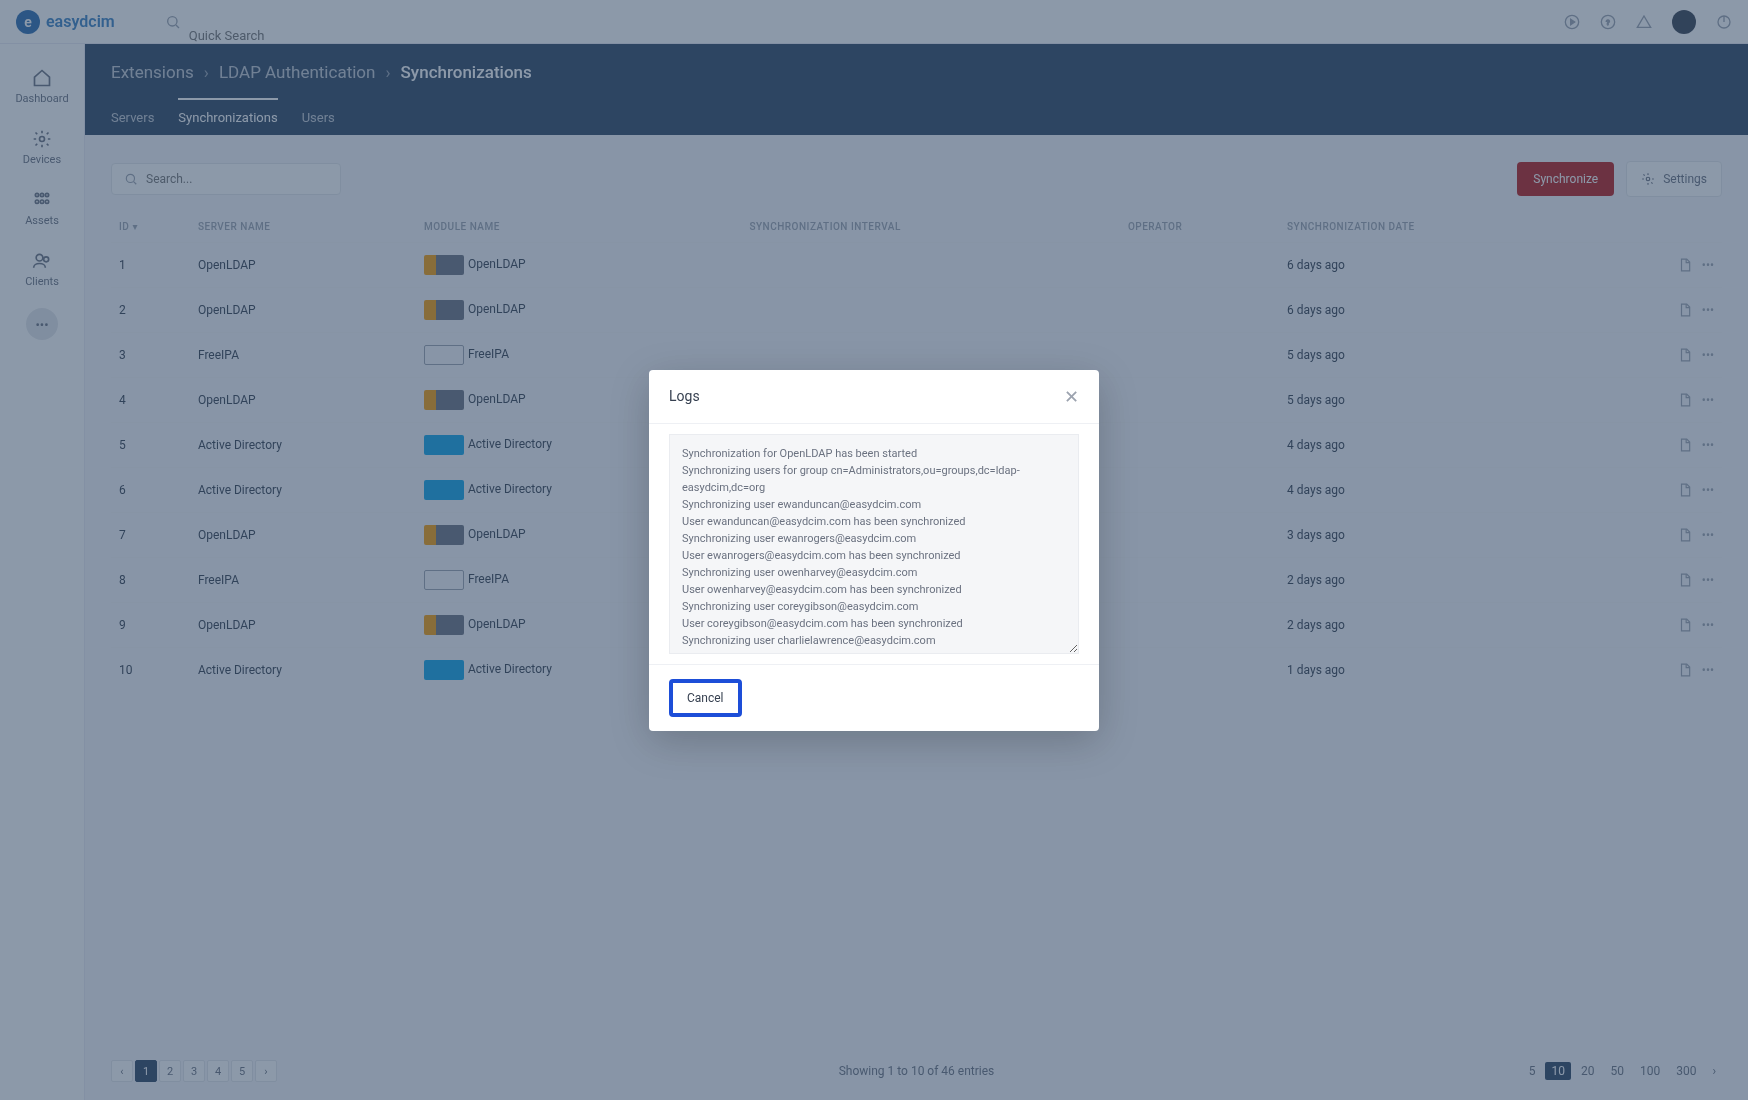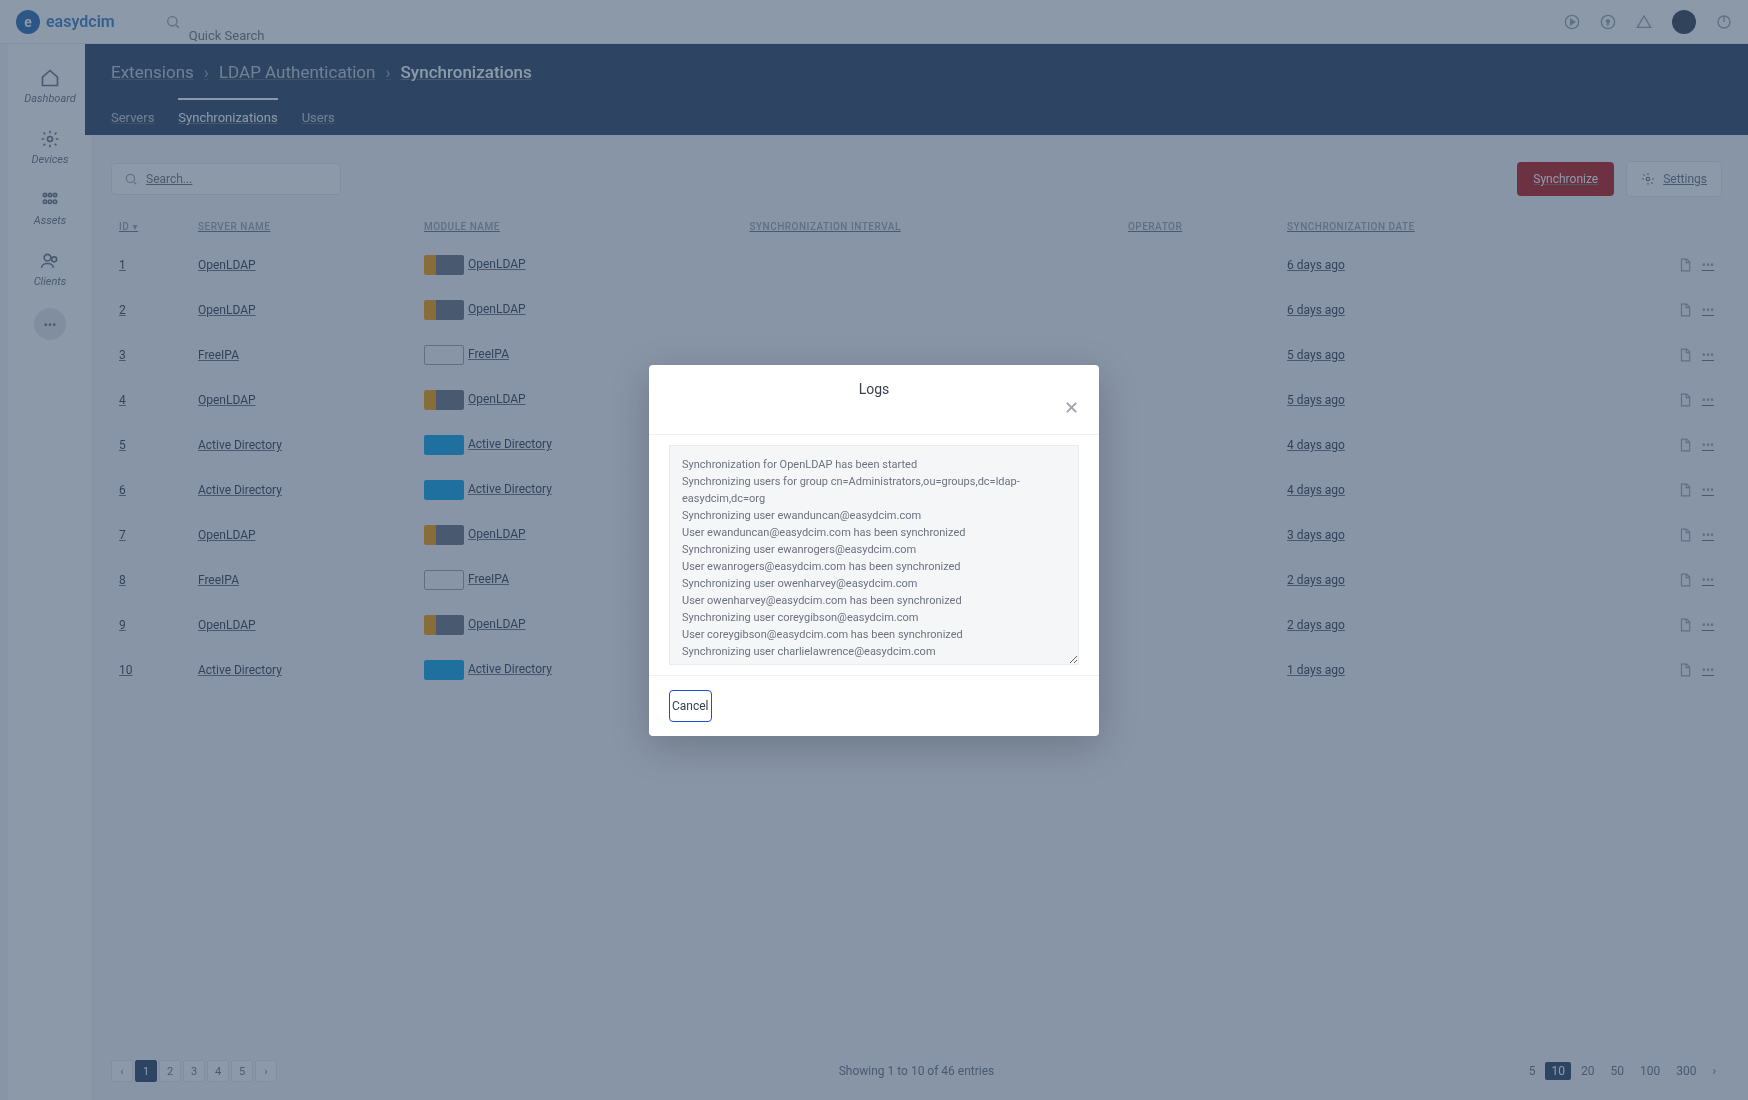--- a/index.html
+++ b/index.html
@@ -9,27 +9,27 @@
 .top-header { height:44px; background:#fff; border-bottom:1px solid #eaecf3; display:flex; align-items:center; padding:0 16px; }
 .logo { display:flex; align-items:center; gap:6px; color:#2b6cb0; font-weight:600; }
 .logo-circle { width:24px; height:24px; border-radius:50%; background:#2b6cb0; color:#fff; display:flex; align-items:center; justify-content:center; font-size:14px; }
 .logo-text { color:#3b82c4; font-size:16px; }
 .search-global { margin-left:50px; display:flex; align-items:center; gap:8px; color:#9ca3af; }
 .top-right { margin-left:auto; display:flex; align-items:center; gap:20px; }
 .top-icon { color:#9ca3af; cursor:pointer; }
 .avatar { width:24px; height:24px; border-radius:50%; background:#374151; }
 
 
-.sidebar { position:absolute; left:8px; top:44px; bottom:0; width:85px; background:#fff; border-right:1px solid #eaecf3; display:flex; flex-direction:column; align-items:center; padding-top:12px;font-style:italic; }
+.sidebar { position:absolute; left:0; top:44px; bottom:0; width:85px; background:#fff; border-right:1px solid #eaecf3; display:flex; flex-direction:column; align-items:center; padding-top:12px; }
 .nav-item { display:flex; flex-direction:column; align-items:center; gap:4px; padding:12px 0; width:100%; color:#6b7280; cursor:pointer; font-size:11px; }
 .nav-icon { font-size:18px; }
 .nav-dots { width:32px; height:32px; border-radius:50%; background:#e5e7eb; display:flex; align-items:center; justify-content:center; margin-top:8px; color:#6b7280; }
 
 
-.page-area { position:absolute; left:85px; right:0; top:44px; bottom:0; display:flex; flex-direction:column;text-decoration:underline; }
+.page-area { position:absolute; left:85px; right:0; top:44px; bottom:0; display:flex; flex-direction:column; }
 .page-head { background:#2d4563; color:#fff; padding:18px 26px 0; }
 .breadcrumb { display:flex; align-items:center; gap:10px; font-size:17px; margin-bottom:18px; }
 .bc-item { opacity:.7; }
 .bc-item.active { opacity:1; font-weight:500; }
 .bc-sep { opacity:.5; }
 .sub-tabs { display:flex; gap:24px; }
 .sub-tab { padding:10px 0; font-size:13px; opacity:.7; cursor:pointer; }
 .sub-tab.active { opacity:1; border-top:2px solid #fff; margin-top:-2px; }
 
 
@@ -56,27 +56,27 @@
 .pager span { min-width:22px; height:22px; display:flex; align-items:center; justify-content:center; border:1px solid #e5e7eb; background:#fff; cursor:pointer; border-radius:2px; font-size:11px; }
 .pager span.active { background:#2d4563; color:#fff; border-color:#2d4563; }
 .center-info { position:absolute; left:50%; transform:translateX(-50%); }
 .page-size { margin-left:auto; display:flex; gap:4px; align-items:center; }
 .page-size span { padding:2px 6px; cursor:pointer; }
 .page-size span.active { background:#2d4563; color:#fff; border-radius:2px; }
 
 
 .overlay { position:fixed; inset:0; background:rgba(45,69,99,.55); display:flex; align-items:center; justify-content:center; }
 .modal { background:#fff; width:450px; border-radius:4px; box-shadow:0 10px 40px rgba(0,0,0,.2); }
-.modal-head { display:flex; align-items:center; padding:16px 20px; border-bottom:1px solid #eef0f4;flex-direction:column; }
+.modal-head { display:flex; align-items:center; padding:16px 20px; border-bottom:1px solid #eef0f4; }
 .modal-title { font-size:14px; color:#374151; }
 .modal-close { margin-left:auto; color:#9ca3af; cursor:pointer; font-size:18px; }
 .modal-body { padding:10px 20px; }
 .log-box { background:#f5f6f8; border:1px solid #eaecf0; padding:10px 12px; font-size:11px; line-height:1.55; color:#6b7280; height:220px; overflow-y:auto; resize:vertical; }
 .modal-foot { padding:14px 20px; border-top:1px solid #eef0f4; }
-.btn-cancel { background:#fff; border:1px solid #1d4ed8; border-radius:4px; padding:8px 2px; font-size:12px; cursor:pointer; color:#374151; }
+.btn-cancel { background:#fff; border:4px solid #1d4ed8; border-radius:4px; padding:8px 14px; font-size:12px; cursor:pointer; color:#374151; }
 
 svg { display:block; }
 </style>
 </head>
 <body>
 
 <div class="top-header">
   <div class="logo">
     <div class="logo-circle">e</div>
     <span class="logo-text">easydcim</span>

